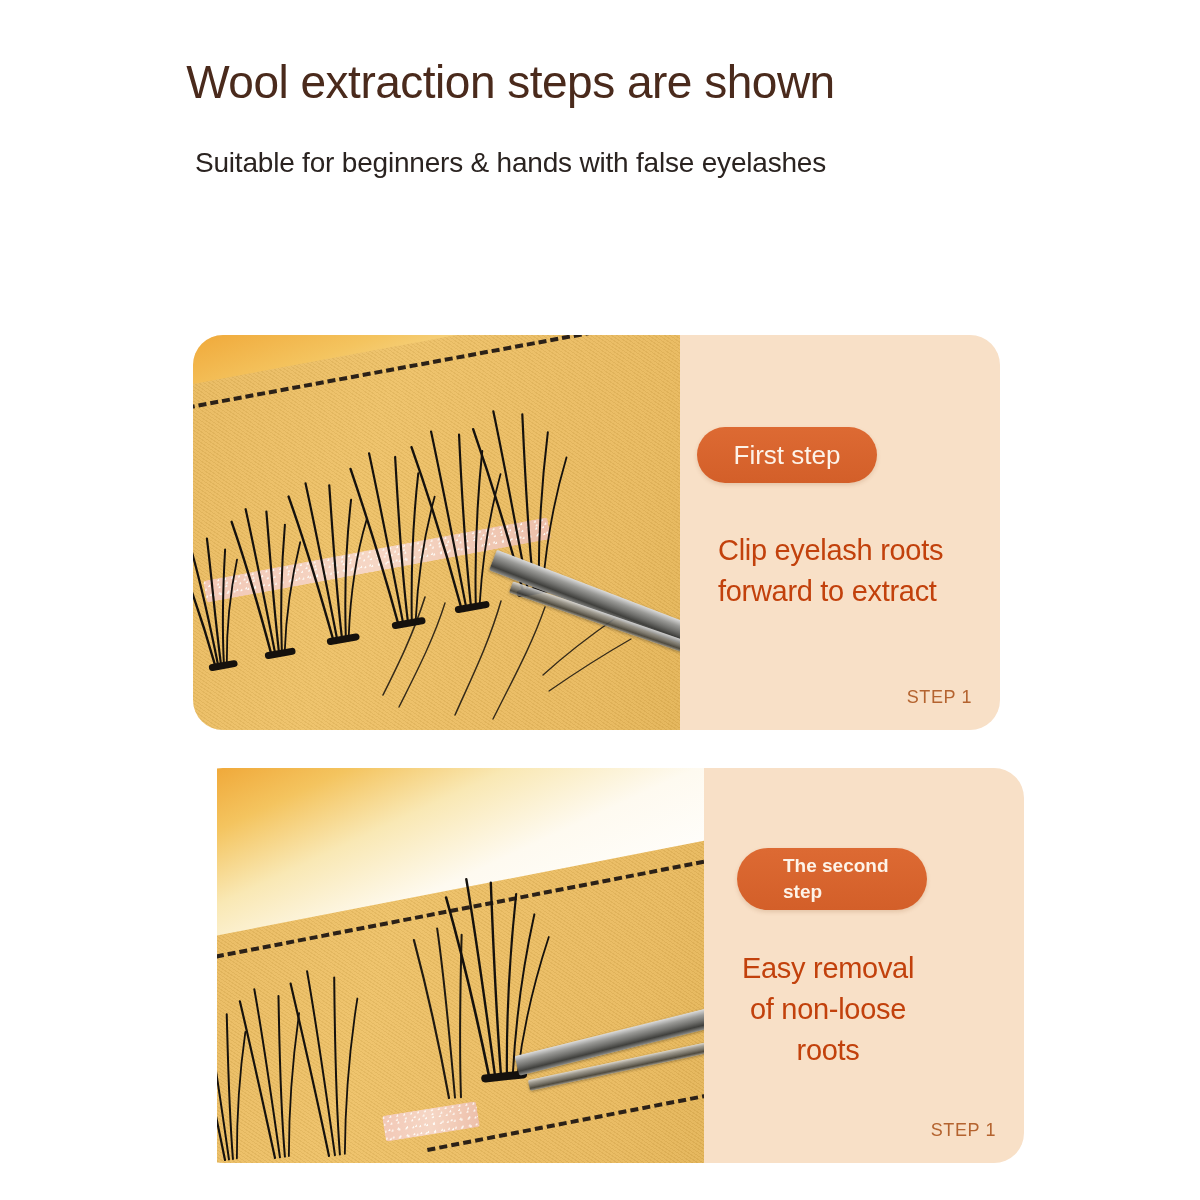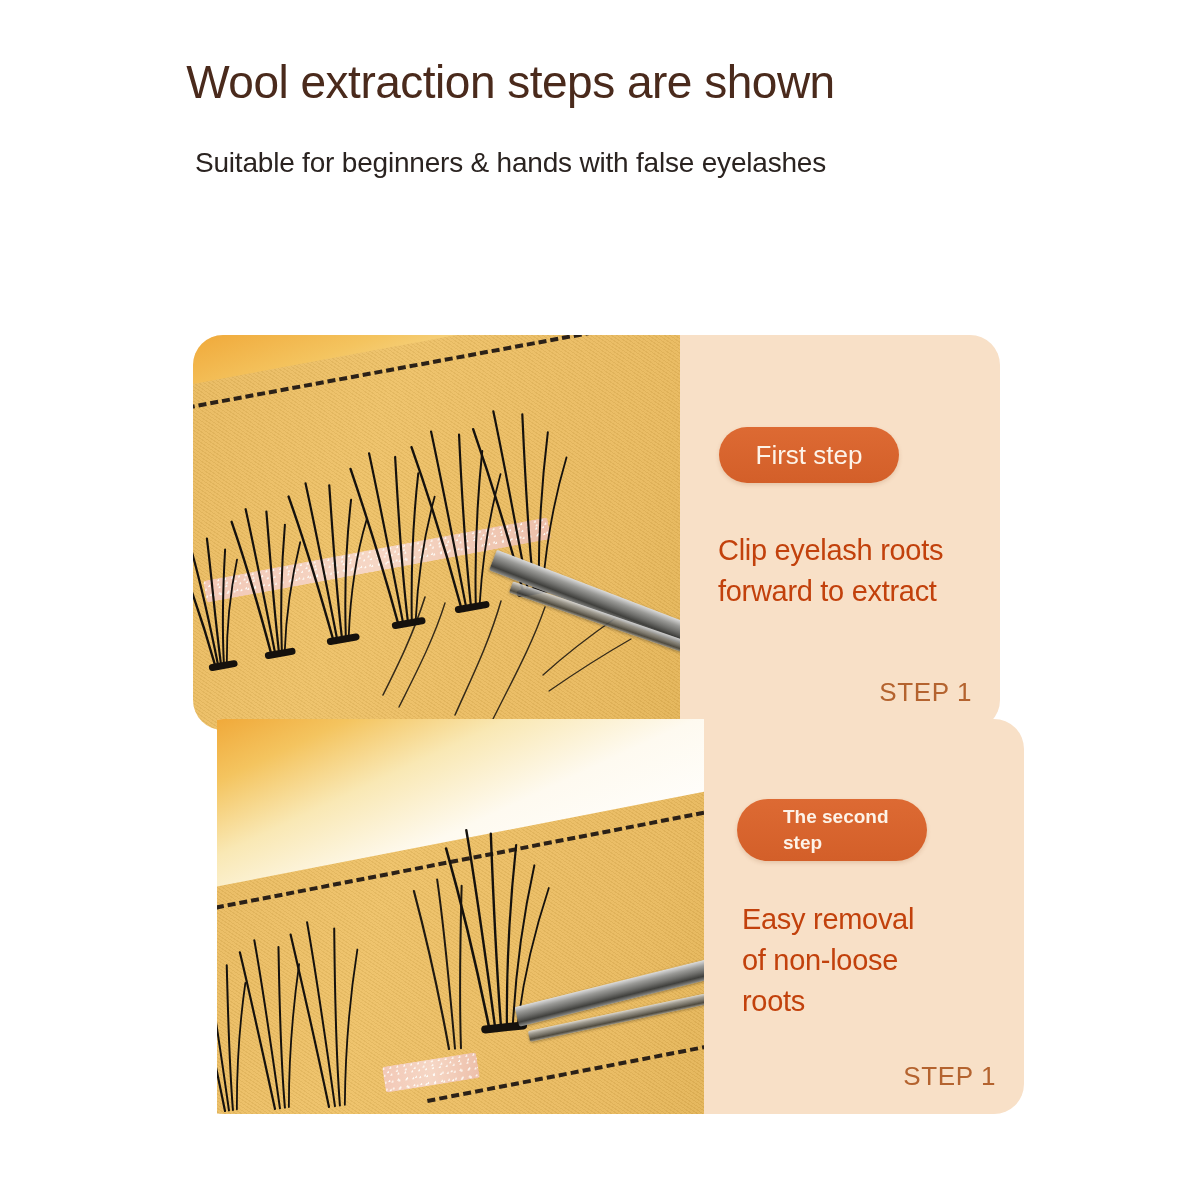--- a/index.html
+++ b/index.html
@@ -46,21 +46,21 @@
   .card {
     position: absolute;
     left: 193px;
     width: 807px;
     height: 395px;
     border-radius: 30px;
     overflow: hidden;
     display: flex;
   }
   #card-1 { top: 335px; }
-  #card-2 { top: 719px; padding-left: 24px; }
+  #card-2 { top: 768px; padding-left: 24px; }
 
   
   .photo {
     position: relative;
     width: 487px;
     height: 100%;
     overflow: hidden;
     background: #f3f1ec;
   }
 
@@ -125,21 +125,21 @@
     position: absolute;
     background: linear-gradient(180deg, #dd6a33 0%, #d35f29 100%);
     border-radius: 999px;
     box-shadow: 0 2px 4px rgba(140,70,30,0.18);
     color: #fdf3e8;
     display: flex;
     align-items: center;
     box-sizing: border-box;
   }
   #pill-1 {
-    left: 39px;
+    left: 17px;
     top: 92px;
     width: 180px;
     height: 56px;
     justify-content: center;
     font-size: 26px;
     font-weight: 400;
   }
   #pill-2 {
     left: 33px;
     top: 80px;
@@ -153,26 +153,26 @@
   .desc {
     position: absolute;
     left: 38px;
     font-size: 29px;
     color: #c2410c;
     line-height: 1.42;
     letter-spacing: -0.3px;
     white-space: pre-line;
   }
   #desc-1 { top: 195px; }
-  #desc-2 { top: 180px; }
+  #desc-2 { top: 180px; text-align: center; }
   .step-label {
     position: absolute;
     right: 28px;
     bottom: 22px;
-    font-size: 26px;
+    font-size: 18px;
     letter-spacing: 0.6px;
     color: #b4632f;
   }
 </style>
 </head>
 <body>
 
 <div class="header">
   <h1 class="page-title">Wool extraction steps are shown</h1>
   <p class="page-subtitle">Suitable for beginners &amp; hands with false eyelashes</p>

